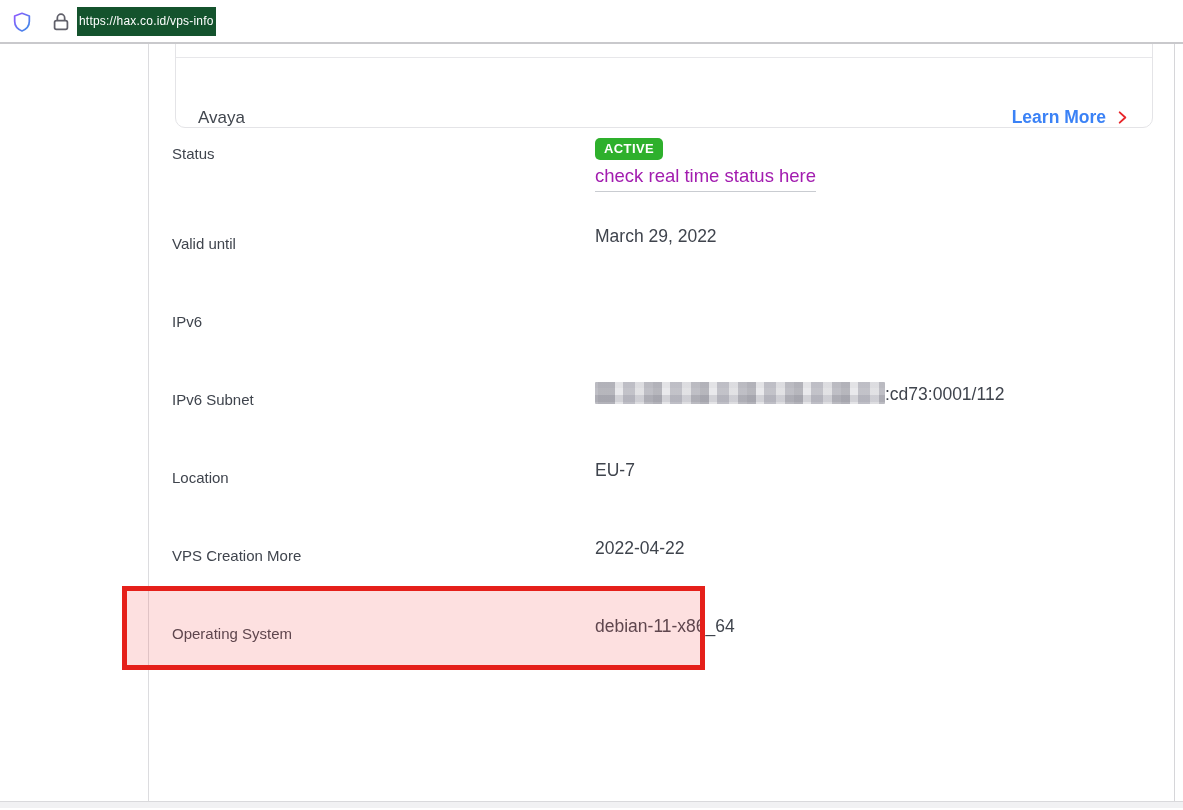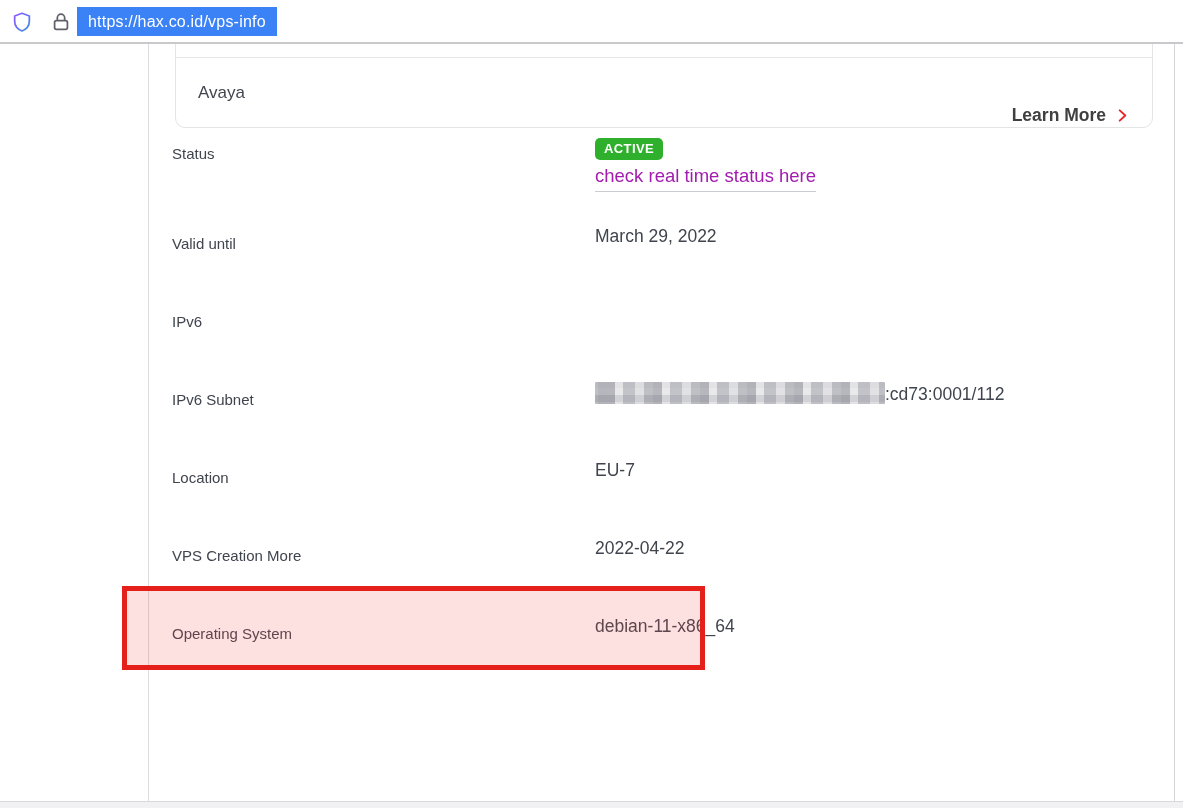--- a/index.html
+++ b/index.html
@@ -6,38 +6,38 @@
   html,body { width:1183px; height:810px; overflow:hidden; background:#fff;
     font-family:"Liberation Sans", sans-serif; }
 
   
   .chrome { position:relative; width:100%; height:44px; background:#fff;
     border-bottom:2px solid #c9c9cc; }
   .chrome .icon { position:absolute; top:11px; width:22px; height:22px; cursor:pointer; }
   .shield { left:11px; }
   .lock   { left:50px; }
   .urlbar { position:absolute; left:77px; top:7px; height:29px; display:flex; align-items:center; cursor:text; }
-  .url-selected { background:#3b82f6; color:#fff; font-size:16px; line-height:29px;
-    padding:0 11px; letter-spacing:0.2px; }
+  .url-selected { background:#14532d; color:#fff; font-size:12px; line-height:29px;
+    padding:0 2px; letter-spacing:0.2px; }
 
   
   .content { position:relative; width:100%; height:764px; overflow:hidden; background:#fff; }
   .v-divider { position:absolute; left:148px; top:0; width:1px; height:757px; background:#dcdcdf; }
   .v-edge    { position:absolute; left:1174px; top:0; width:1px; height:757px; background:#d6d6d9; }
   .bottom-strip { position:absolute; left:0; bottom:0; width:100%; height:7px;
     background:#f1f1f3; border-top:1px solid #d9d9dc; }
 
   
   .card { position:absolute; left:175px; top:-30px; width:978px; height:114px;
     border:1px solid #e4e4e7; border-radius:10px; background:#fff; }
   .card-divider { position:absolute; left:0; top:42px; width:100%; height:1px; background:#e7e7ea; }
   .card-row { position:absolute; left:0; top:43px; width:100%; height:70px;
-    display:flex; align-items:center; justify-content:space-between; padding:0 22px; }
+    display:flex; align-items:flex-end; justify-content:space-between; padding:0 22px; }
   .card-title { font-size:17px; color:#42474f; }
-  .learn-more { display:flex; align-items:center; gap:9px; color:#404040;
+  .learn-more { display:flex; align-items:center; gap:9px; color:#3b82f6;
     font-size:17.5px; font-weight:600; cursor:pointer; text-decoration:none;margin-top:44px; }
   .learn-more svg { display:block; }
 
   
   .rows { position:absolute; left:172px; top:87px; width:971px; }
   .row { display:flex; height:78px; }
   .row.first { height:90px; }
   .row .label { width:423px; padding-top:14px; font-size:15px; color:#3f444d; }
   .row .value { flex:1; padding-top:5px; font-size:17.5px; color:#3f444d; }
   .row.first .value { padding-top:6px; }

